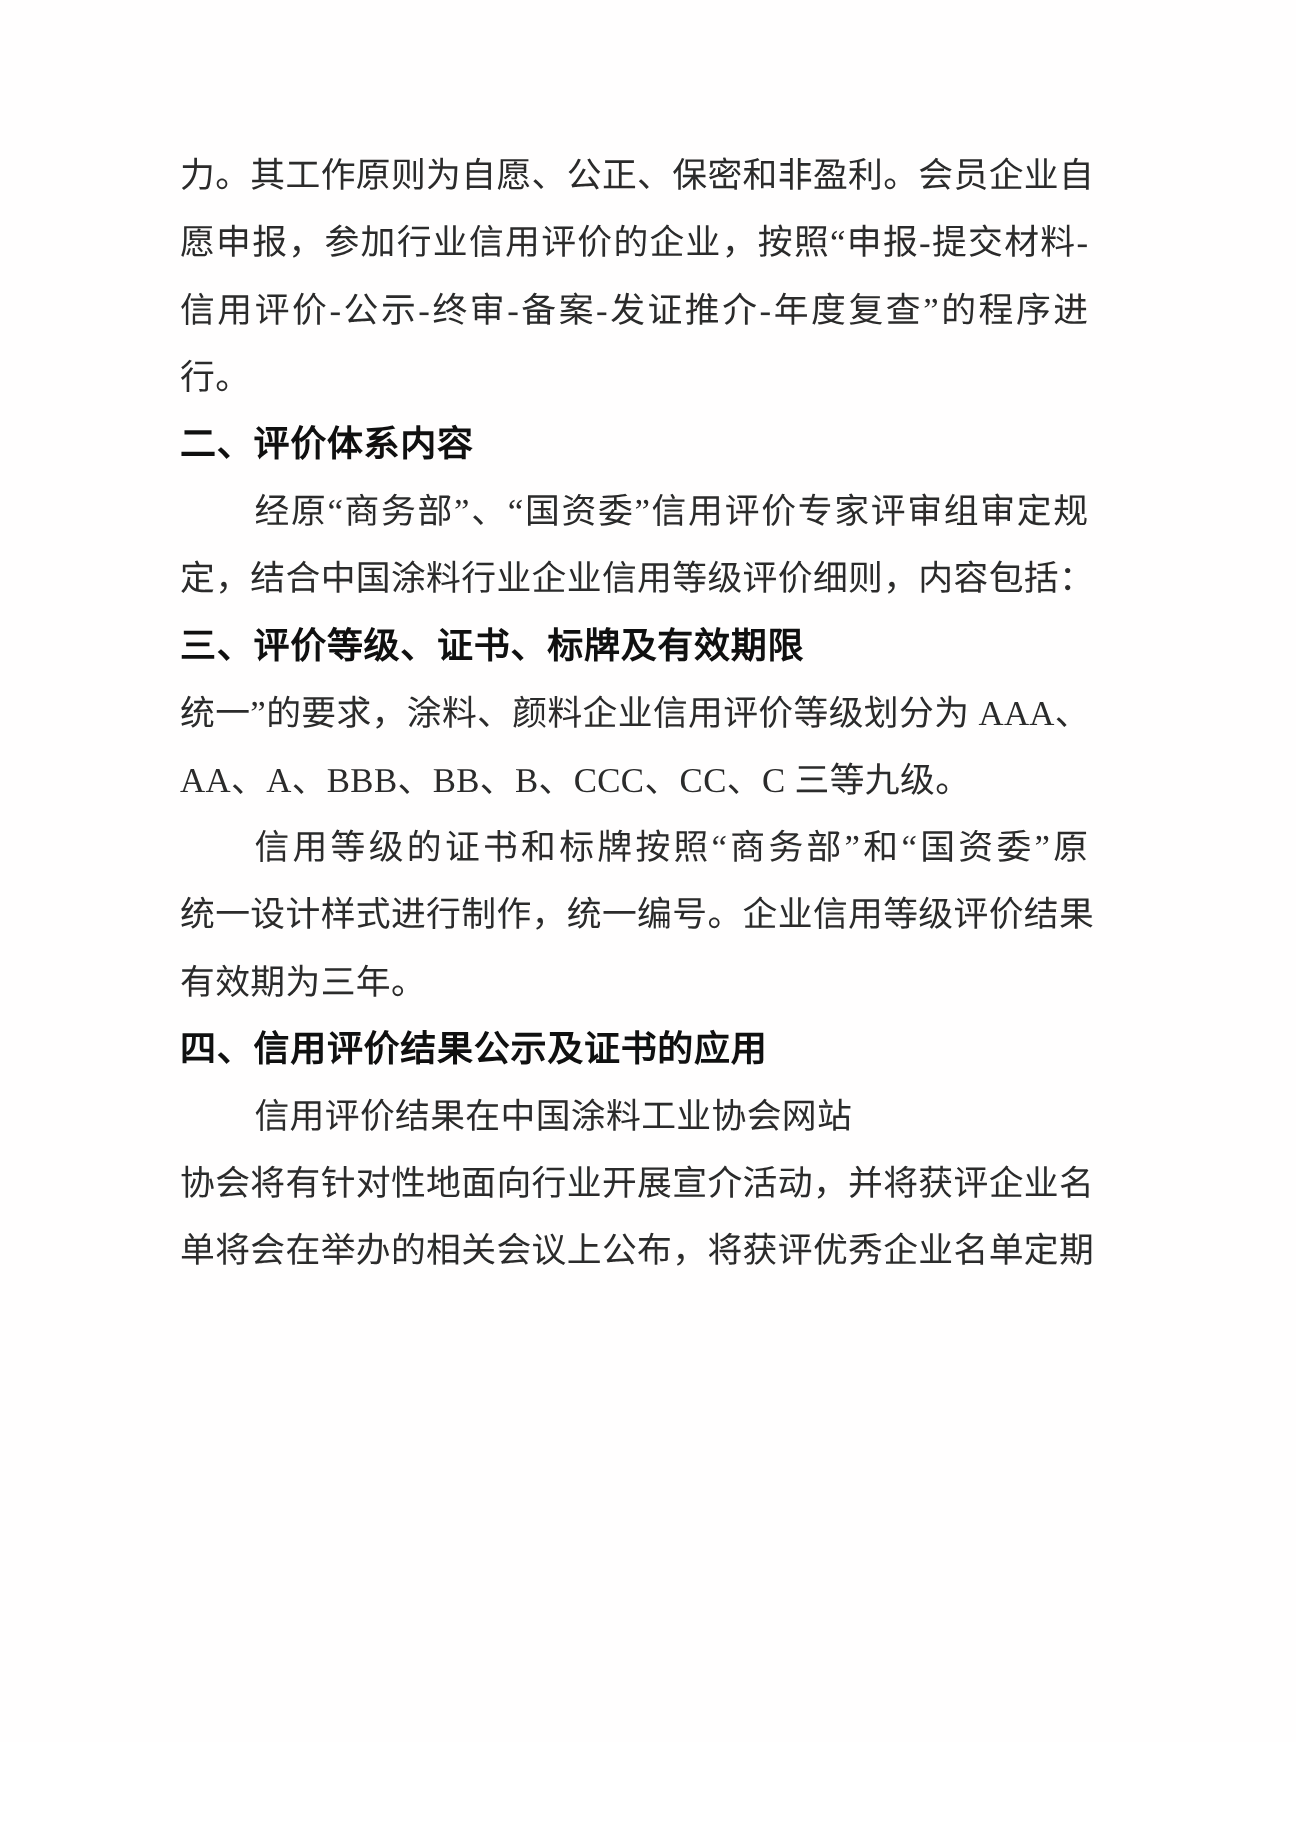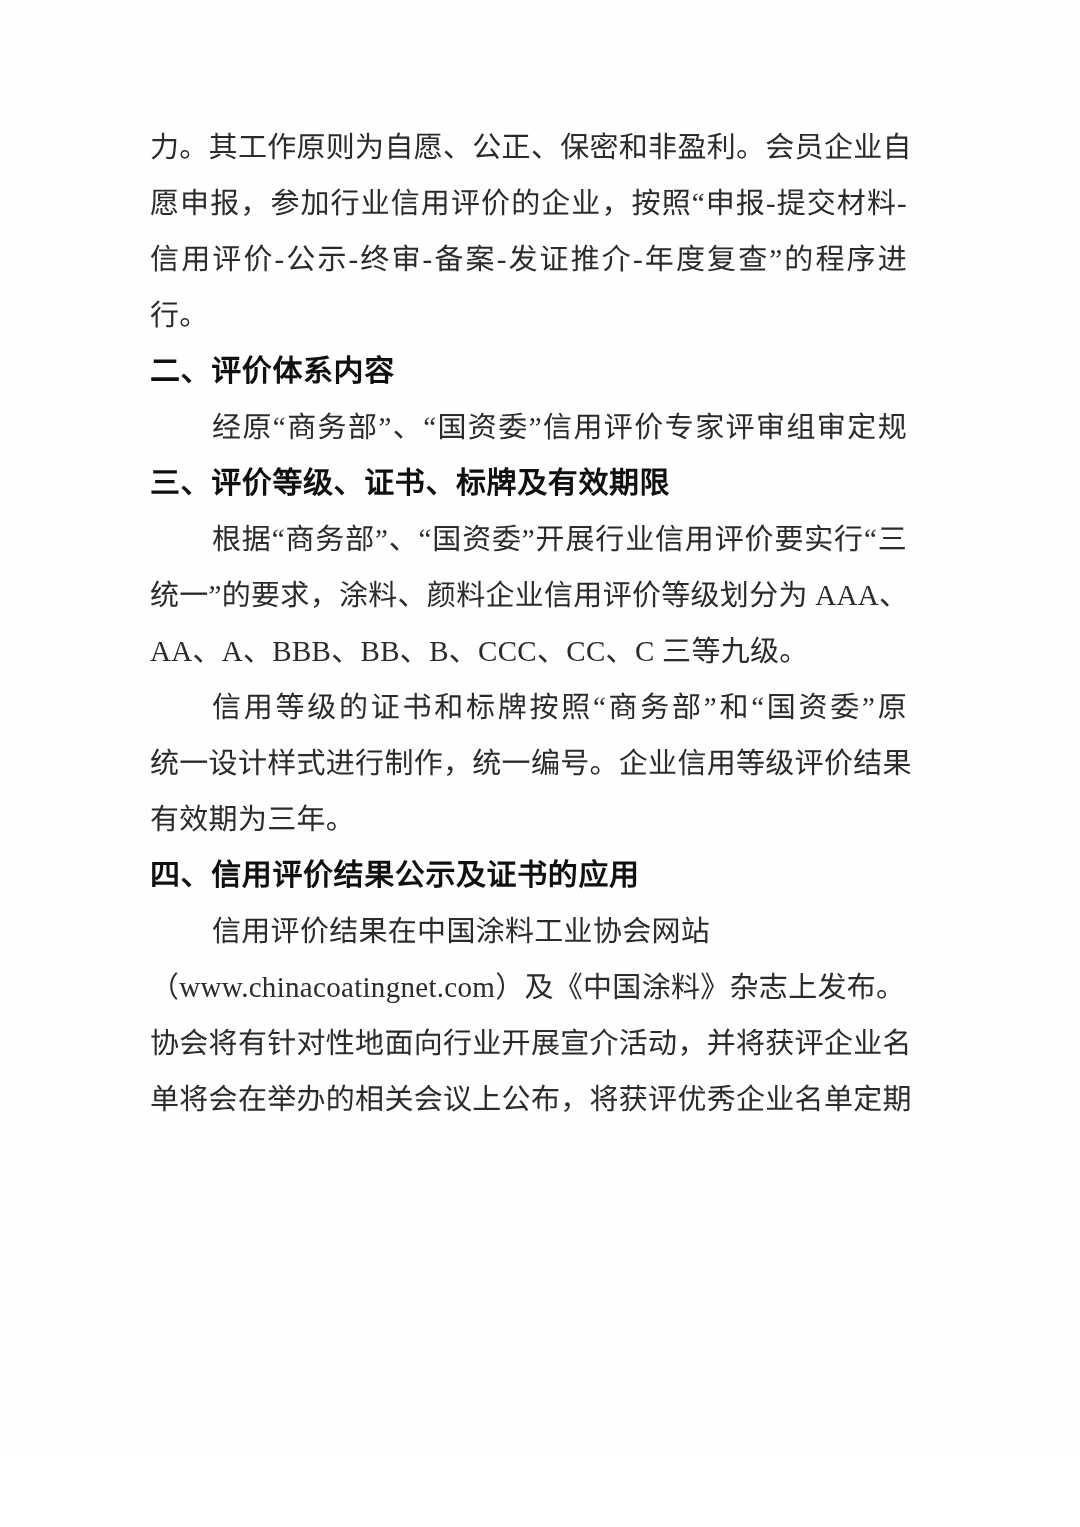--- a/index.html
+++ b/index.html
@@ -51,26 +51,25 @@
 
 <main class="page">
   <section class="text-column">
 
   <div class="doc-line justify">力。其工作原则为自愿、公正、保密和非盈利。会员企业自</div>
       <div class="doc-line justify">愿申报，参加行业信用评价的企业，按照“申报-提交材料-</div>
       <div class="doc-line justify">信用评价-公示-终审-备案-发证推介-年度复查”的程序进</div>
       <div class="doc-line">行。</div>
       <div class="doc-line heading">二、评价体系内容</div>
       <div class="doc-line justify indent">经原“商务部”、“国资委”信用评价专家评审组审定规</div>
+      <div class="doc-line justify">定，结合中国涂料行业企业信用等级评价细则，内容包括：</div>
       <div class="doc-line heading">三、评价等级、证书、标牌及有效期限</div>
-      <div class="doc-line justify indent">根据“商务部”、“国资委”开展行业信用评价要实行“三</div>
       <div class="doc-line justify">统一”的要求，涂料、颜料企业信用评价等级划分为 AAA、</div>
       <div class="doc-line">AA、A、BBB、BB、B、CCC、CC、C 三等九级。</div>
       <div class="doc-line justify indent">信用等级的证书和标牌按照“商务部”和“国资委”原</div>
       <div class="doc-line justify">统一设计样式进行制作，统一编号。企业信用等级评价结果</div>
       <div class="doc-line">有效期为三年。</div>
       <div class="doc-line heading">四、信用评价结果公示及证书的应用</div>
       <div class="doc-line indent">信用评价结果在中国涂料工业协会网站</div>
-      <div class="doc-line">（www.chinacoatingnet.com）及《中国涂料》杂志上发布。</div>
       <div class="doc-line justify">协会将有针对性地面向行业开展宣介活动，并将获评企业名</div>
       <div class="doc-line justify">单将会在举办的相关会议上公布，将获评优秀企业名单定期</div>
     </section>
 </main>
 
 </body></html>

